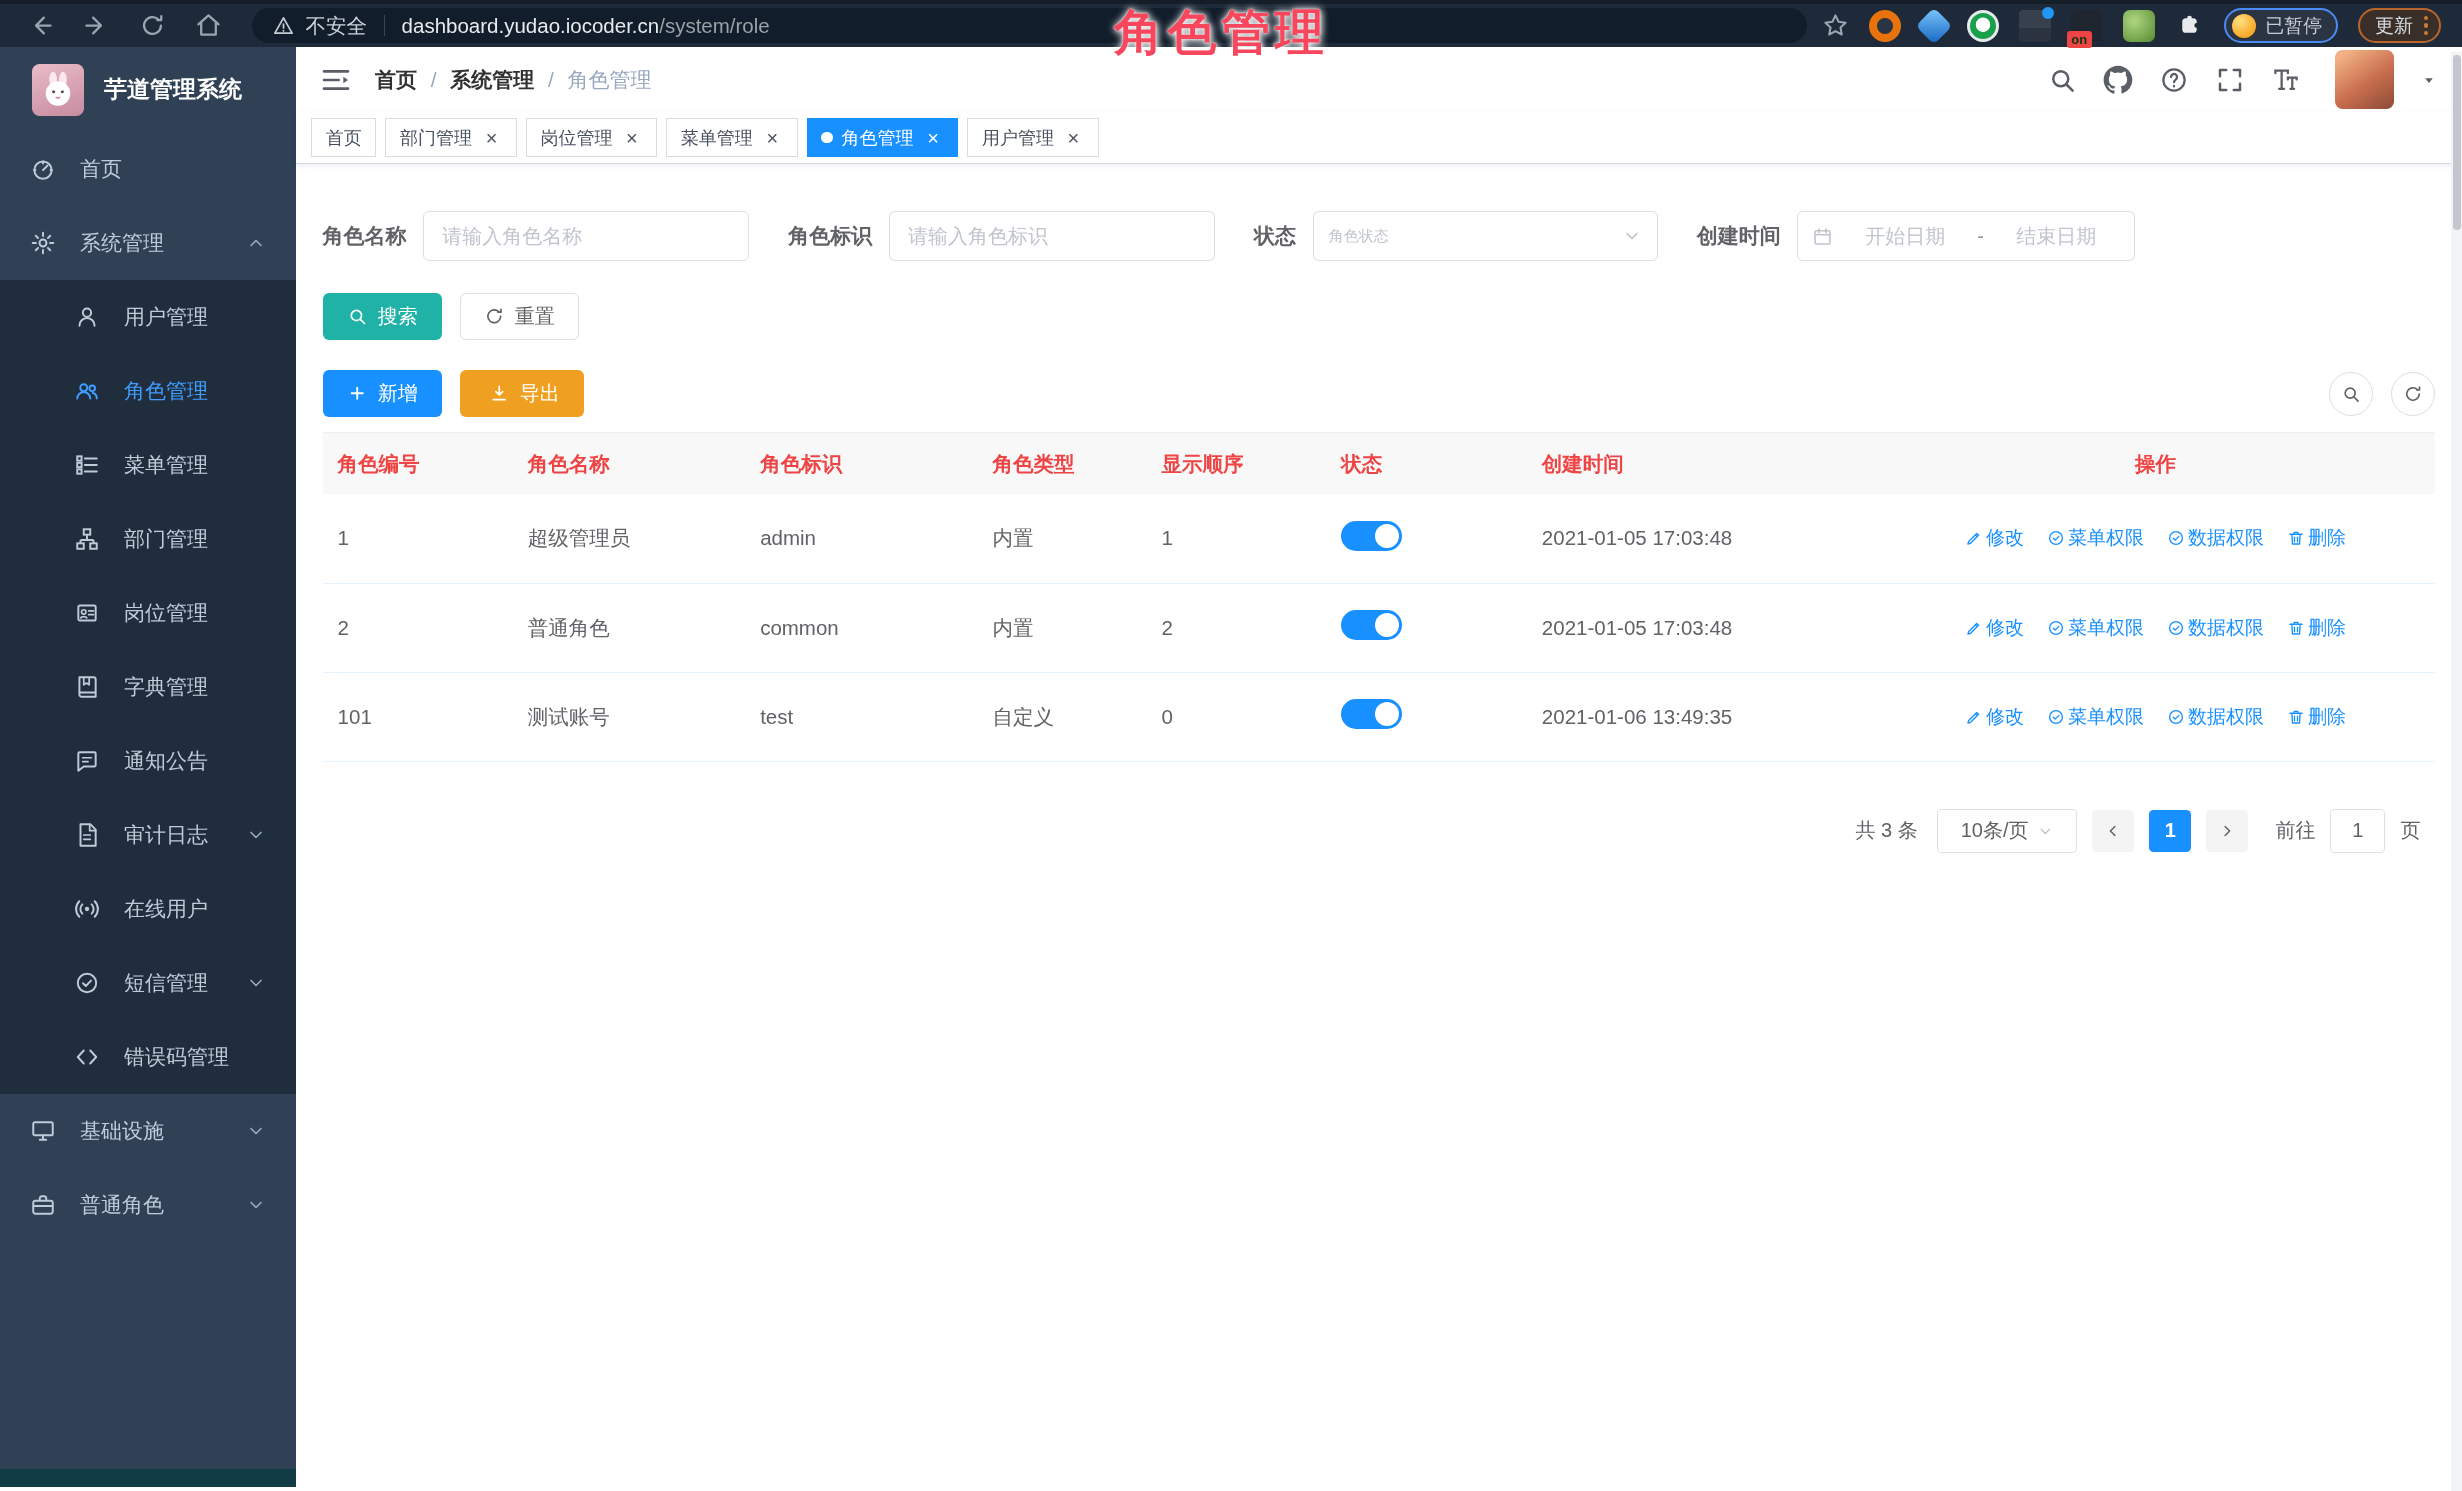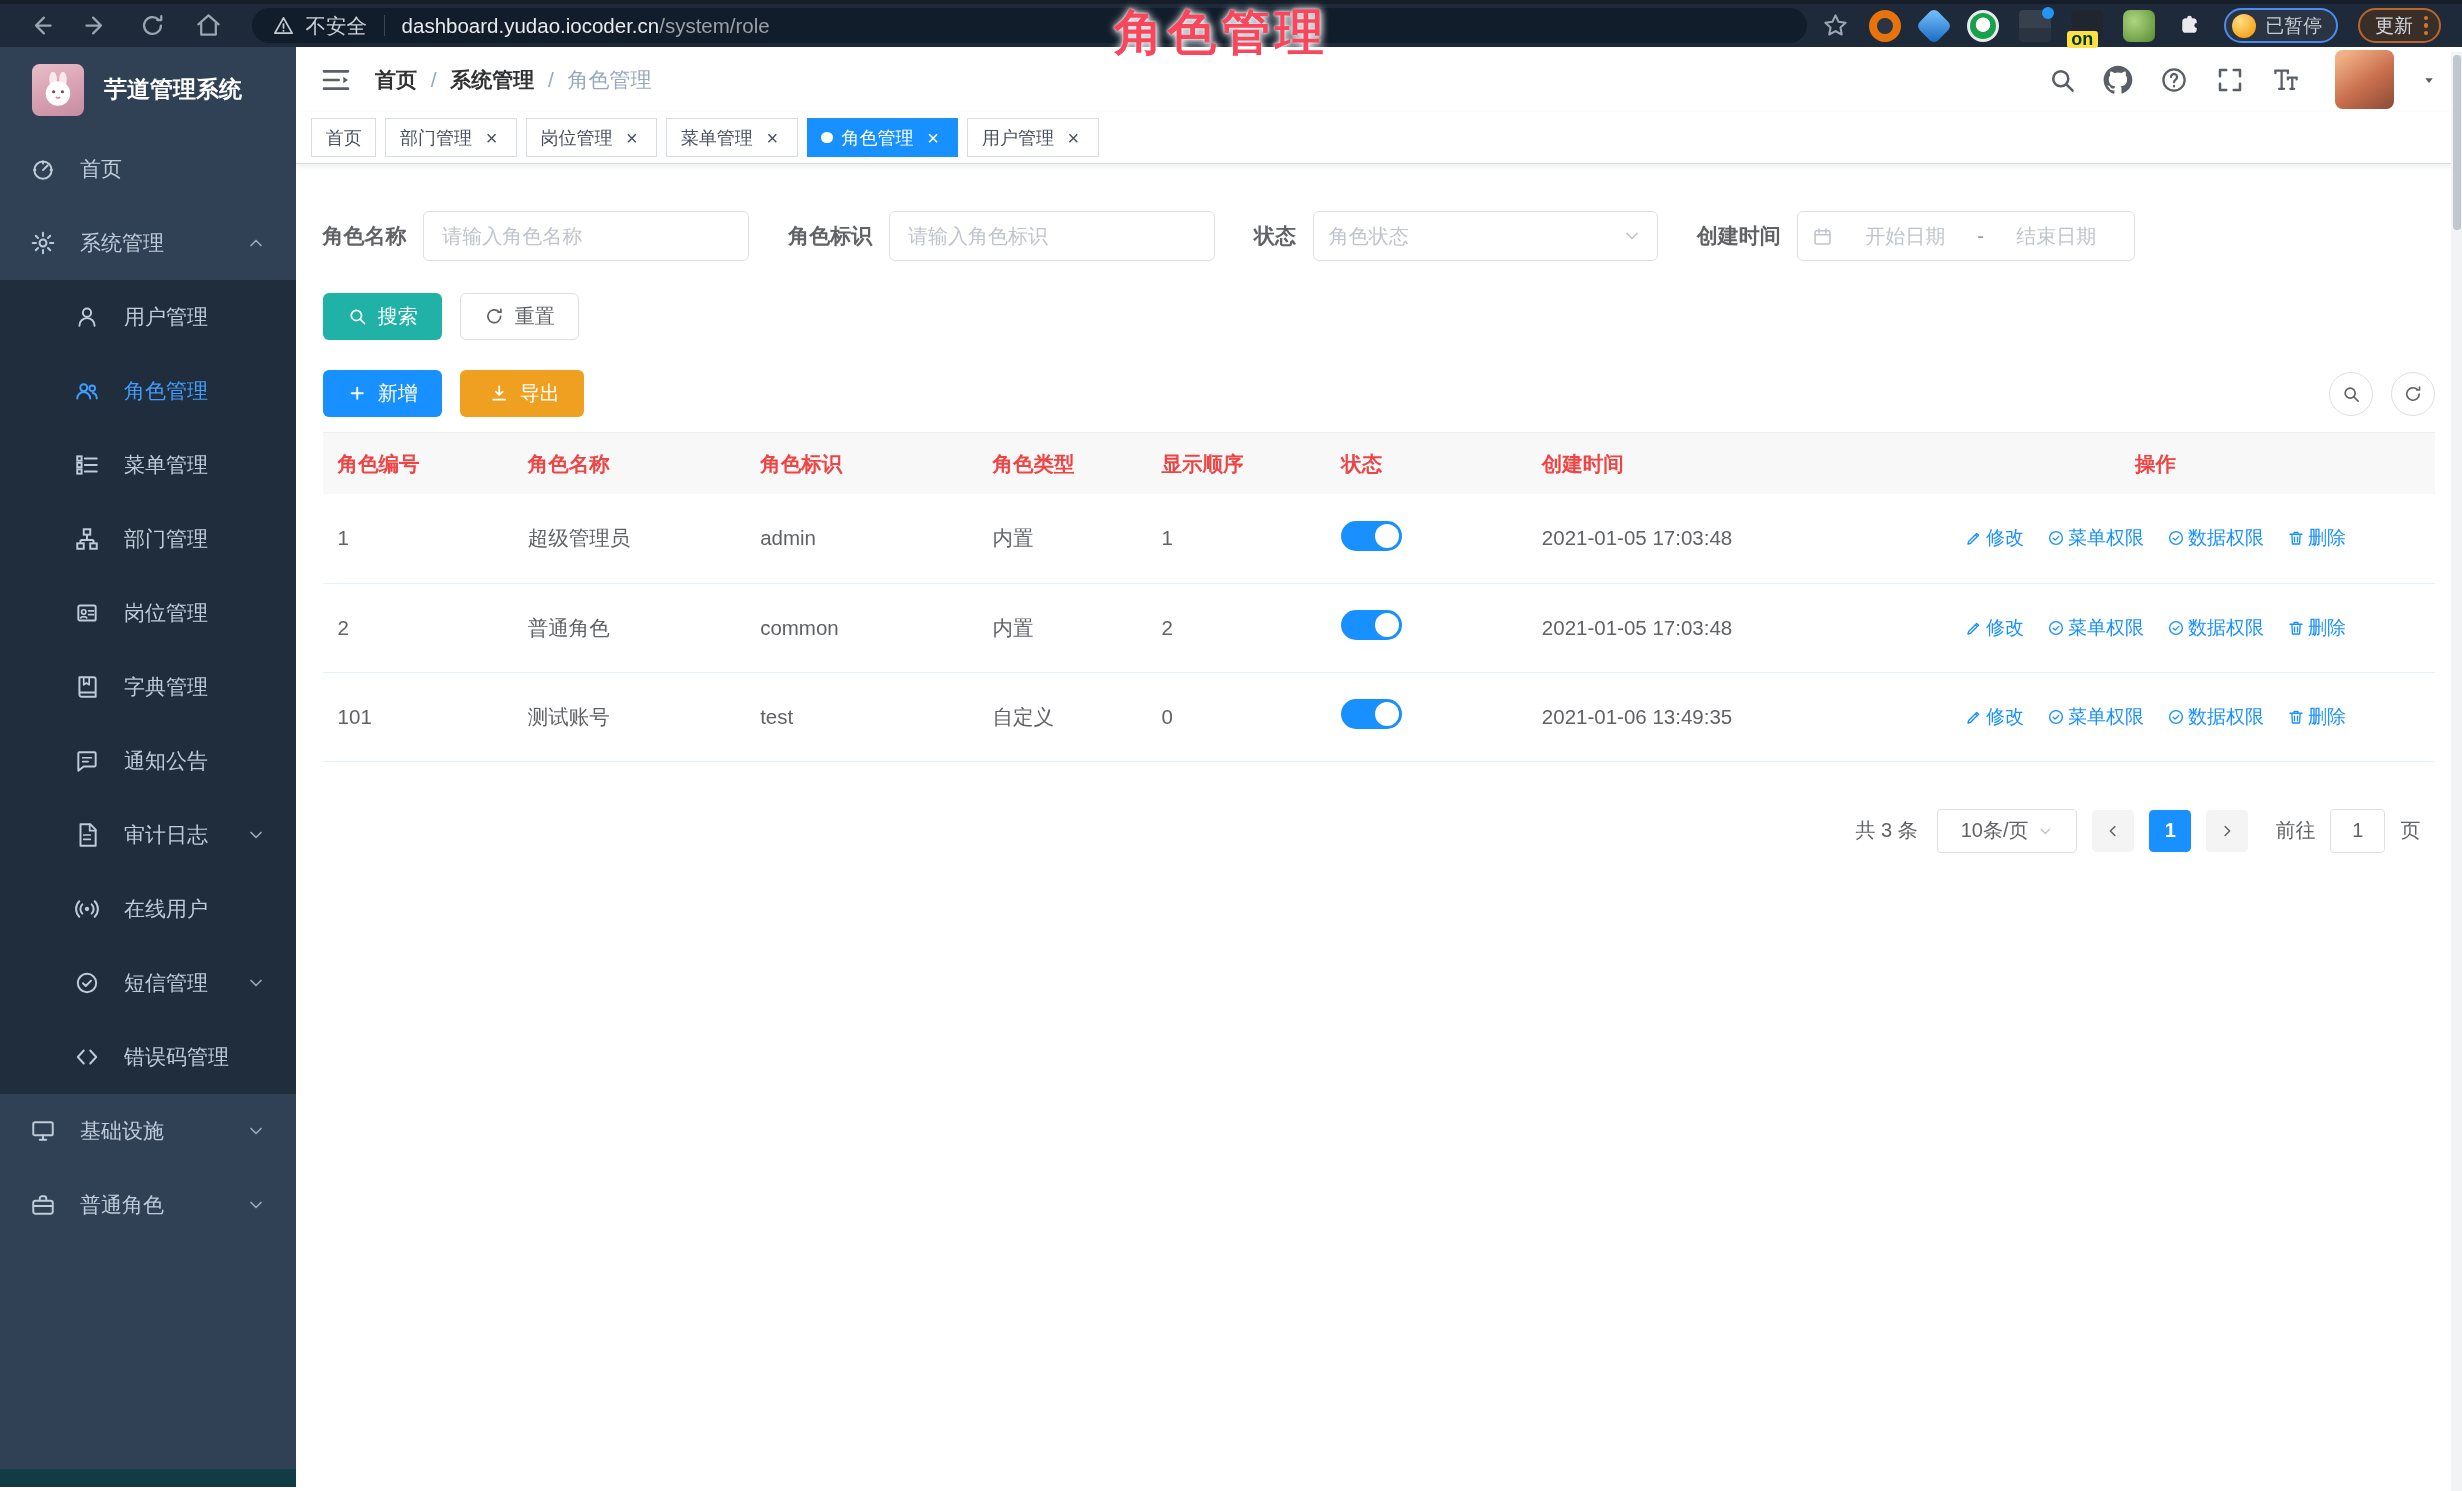--- a/index.html
+++ b/index.html
@@ -22,22 +22,22 @@
   .ext-cluster .nav-ic { margin:0; }
   .exticon { width:32px; height:32px; border-radius:50%; position:relative; flex:none; }
   .ext-orange { background:#2b3442; border:8.3px solid #e8720c; }
   .ext-gem { border-radius:6px; width:26px; height:26px; transform:rotate(45deg);
     background:linear-gradient(135deg,#7cc7ff,#1565c0); }
   .ext-proxy { background:radial-gradient(circle at 50% 45%,#fff 0 6.8px,#19a04b 7.6px 100%); border:3px solid #e7e9ec; }
   .ext-grid { border-radius:4.6px; background:linear-gradient(180deg,#37414d 55%,#2a333f 55%); }
   .ext-grid::after { content:""; position:absolute; right:-3px; top:-3px; width:12px; height:12px;
     border-radius:50%; background:#2196f3; }
   .ext-switch { border-radius:6px; background:#1f2630; }
-  .ext-switch .on-badge { position:absolute; left:-4.6px; bottom:-6px; background:#fde047; color:#083812;
-    font-size:18px; font-weight:700; padding:0.8px 4.6px; border-radius:3px; line-height:15px; }
+  .ext-switch .on-badge { position:absolute; left:-4.6px; bottom:-6px; background:#ef4444; color:#083812;
+    font-size:13px; font-weight:700; padding:0.8px 4.6px; border-radius:3px; line-height:15px; }
   .ext-green { border-radius:6.8px; background:radial-gradient(circle at 35% 35%,#aed581,#558b2f); }
   .puzzle-ic { width:29px; height:29px; color:#e8eaec; }
   .paused-pill { height:35px; display:flex; align-items:center; gap:9px; padding:0 13.7px 0 6px;
     border:2.3px solid #4b8bf4; border-radius:18px; background:#2a3442; color:#c7ccd2; font-size:19px; }
   .emoji-face { width:24px; height:24px; border-radius:50%;
     background:radial-gradient(circle at 35% 30%,#ffe082,#f9a825 70%); }
   .update-pill { height:35px; display:flex; align-items:center; gap:10.6px; padding:0 10.6px 0 15px;
     border:2.3px solid #b9652c; border-radius:18px; background:#3a2e29; color:#d4d9de; font-size:19px; }
   .kebab { color:#cc7a33; font-size:21px; letter-spacing:0; line-height:7.6px; display:flex; flex-direction:column; gap:3px;}
   .kebab i { width:4.6px; height:4.6px; border-radius:50%; background:#cc7a33; display:block; }
@@ -87,21 +87,21 @@
   
   .filters { margin-top:47px; display:flex; align-items:center; }
   .filter-item { display:flex; align-items:center; margin-right:39px; }
   .filter-item label { font-size:21px; font-weight:700; color:#606266; margin-right:16.7px; white-space:nowrap; }
   .inp { height:50px; border:0.8px solid #dcdfe6; border-radius:6px; font-size:20px; padding:0 18px;
     color:#606266; outline:none; font-family:inherit; }
   .inp::placeholder { color:#c0c4cc; }
   .w430 { width:326px; } 
   .select { width:345px; height:50px; border:0.8px solid #dcdfe6; border-radius:6px; display:flex;
     align-items:center; padding:0 15px; cursor:pointer; }
-  .select .ph { color:#c0c4cc; font-size:20px; flex:1; }
+  .select .ph { color:#c0c4cc; font-size:15px; flex:1; }
   .select .caret { width:20px; height:20px; color:#c0c4cc; }
   .daterange { width:338px; height:50px; border:0.8px solid #dcdfe6; border-radius:6px; display:flex;
     align-items:center; padding:0 13.7px; gap:7.6px; cursor:pointer; }
   .daterange .cal { width:21px; height:21px; color:#c0c4cc; flex:none; }
   .daterange .ph { color:#c0c4cc; font-size:20px; text-align:center; flex:1; white-space:nowrap; }
   .daterange .dash { color:#8a94a0; font-size:20px; }
 
   
   .btn-row { margin-top:32px; display:flex; gap:18px; }
   .toolbar-row { margin-top:30px; display:flex; gap:18px; align-items:center; }

